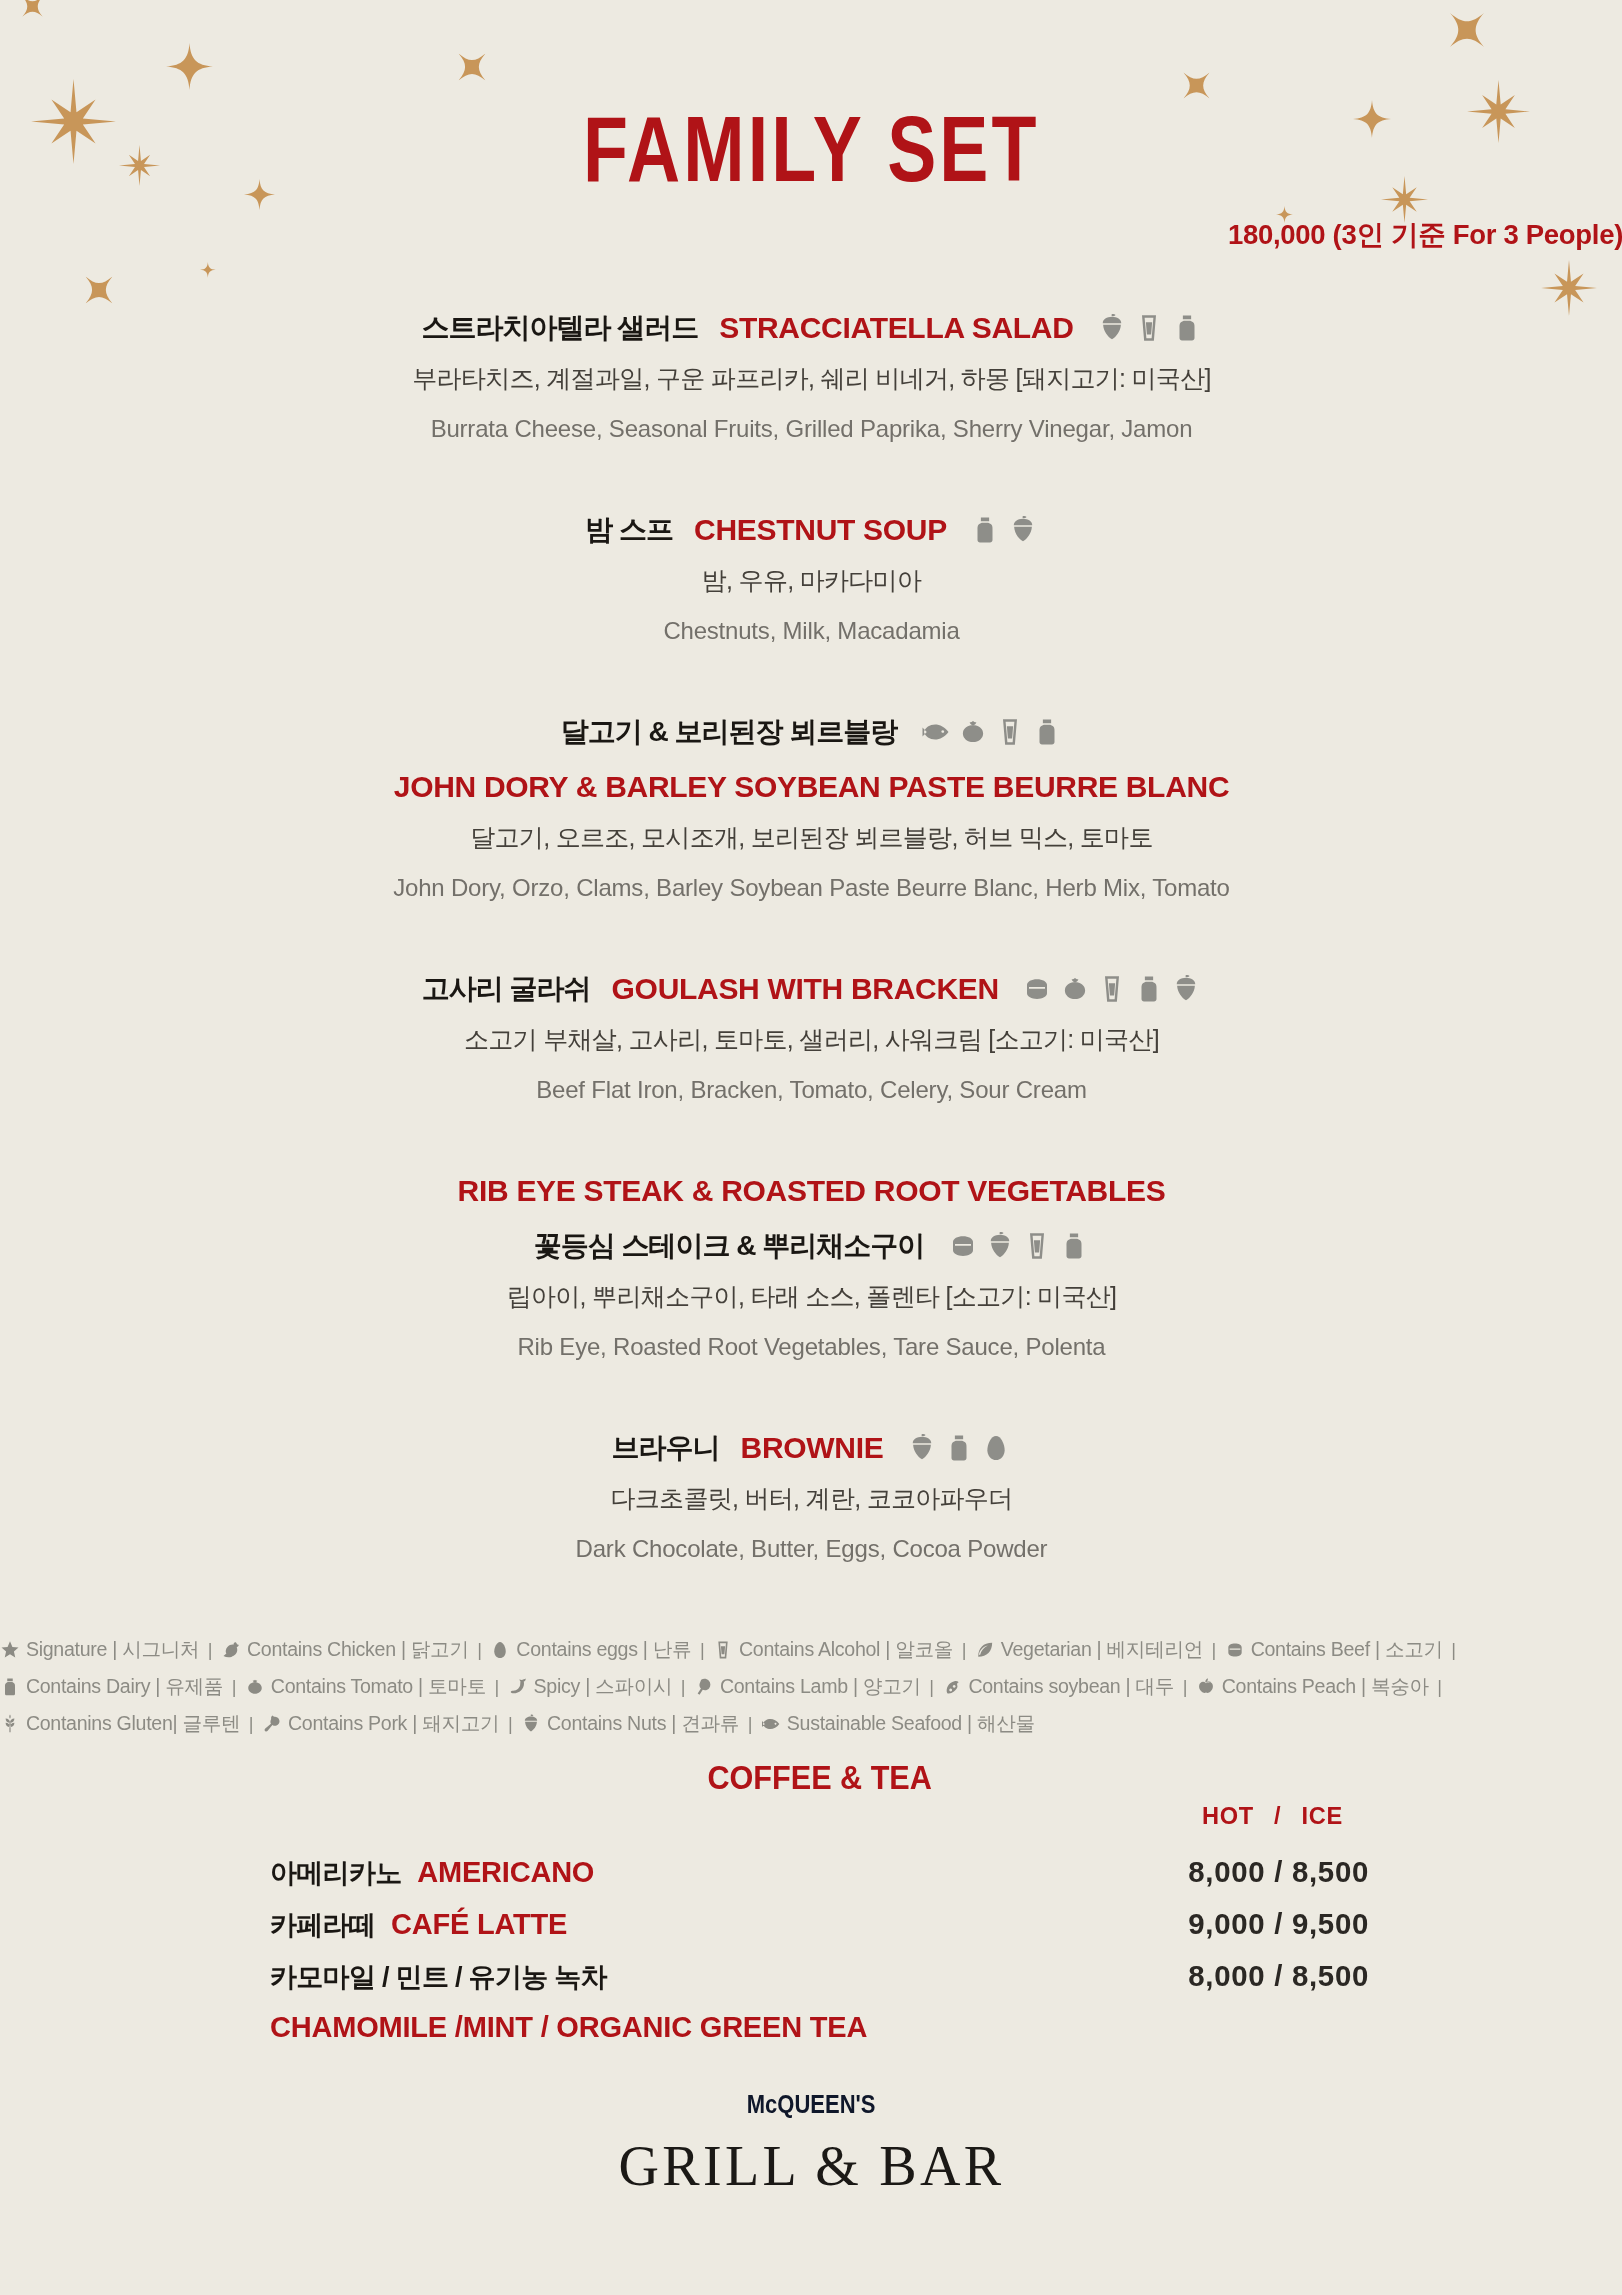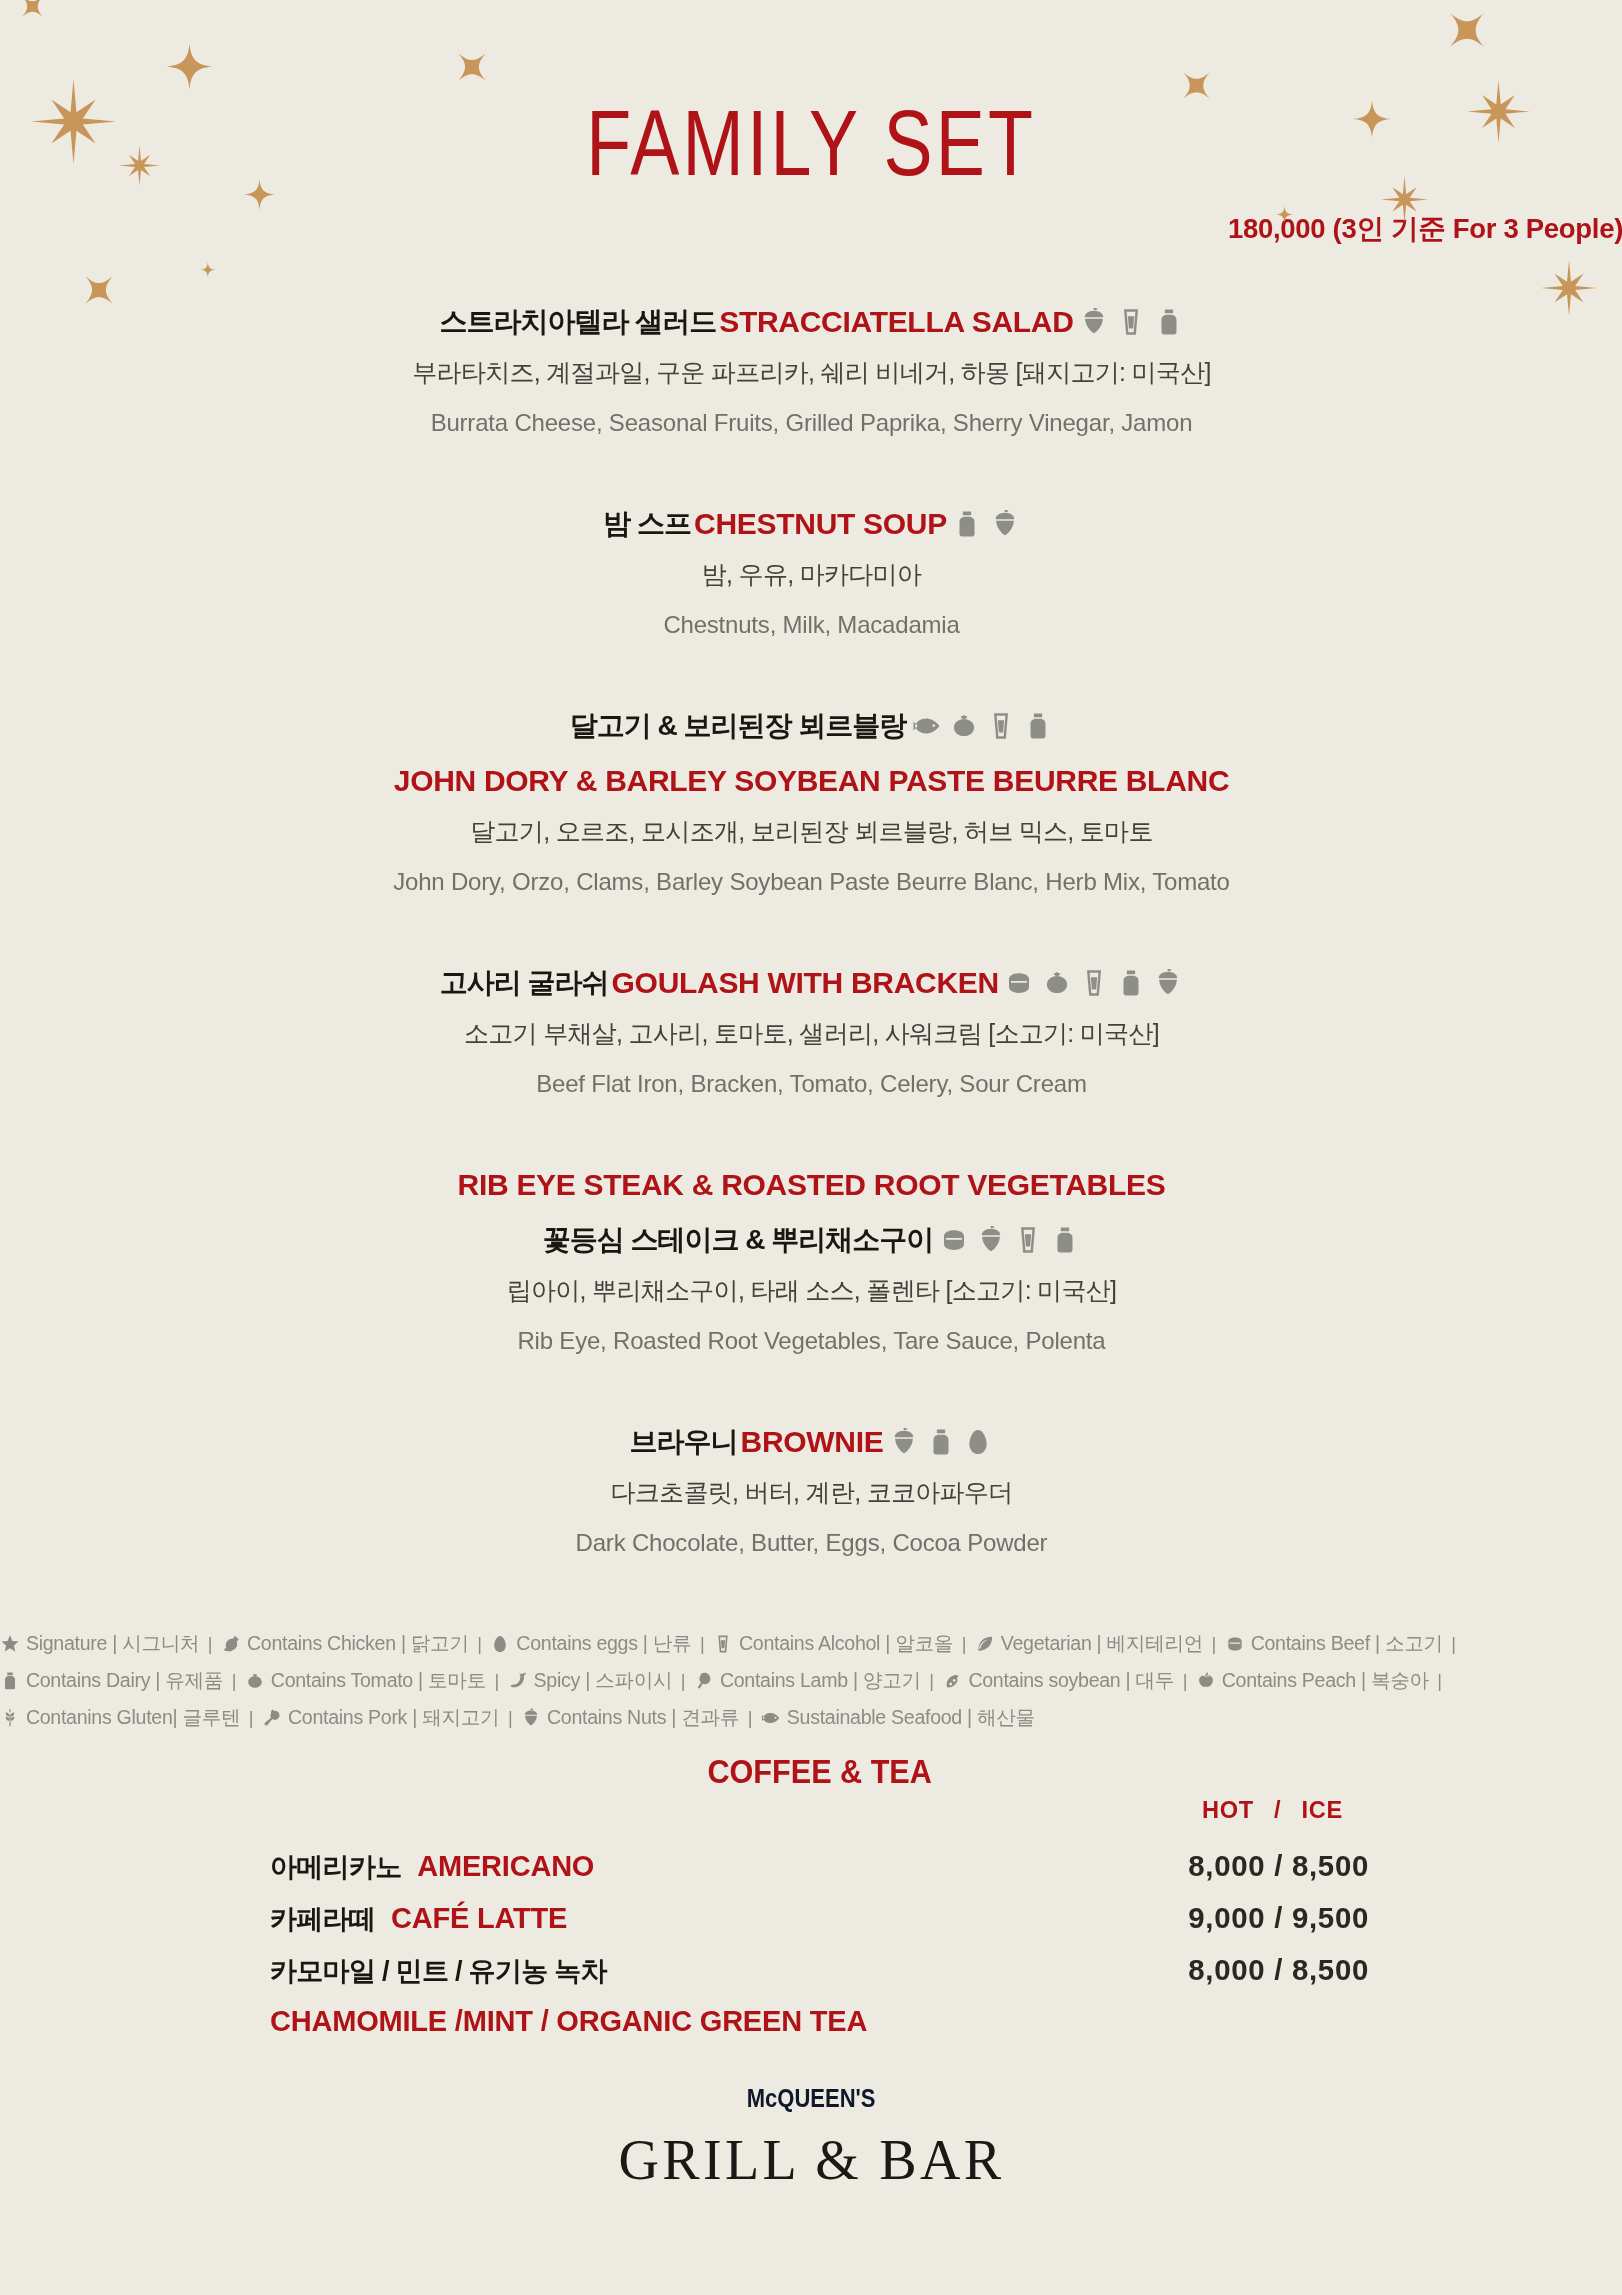--- a/index.html
+++ b/index.html
@@ -10,34 +10,34 @@
     background:var(--bg,#edeae1);
     overflow:hidden;
     font-family:"Liberation Sans","DejaVu Sans",sans-serif;
     -webkit-font-smoothing:antialiased;
   }
   .spark{position:absolute;color:var(--gold,#c89659);}
 
   
   .hero{padding-top:97px;text-align:center;}
   .hero h1{
-    margin:0;font-size:92px;font-weight:400;color:var(--red,#b01317);
+    margin:6px;font-size:92px;font-weight:700;color:var(--red,#b01317);
     letter-spacing:3.9px;line-height:1;white-space:nowrap;
   }
   .hero h1 .condense{display:inline-block;transform:scaleX(.8);transform-origin:center;}
   .set-price{
     margin-top:22px;text-align:right;
     font-size:27.5px;font-weight:600;color:var(--red,#b01317);letter-spacing:-0.3px;white-space:nowrap;
   }
 
   
   #menu-items{margin-top:56px;}
   .menu-item{margin-bottom:68px;}
   .line{white-space:nowrap;}
-  .title-line{display:flex;justify-content:center;align-items:center;gap:3px;height:38px;margin-bottom:17px;}
+  .title-line{display:flex;justify-content:center;align-items:center;gap:21px;height:38px;margin-bottom:17px;}
   .title-line2{display:flex;justify-content:center;align-items:center;height:38px;margin-bottom:17px;}
   .kr{font-size:28px;font-weight:700;color:var(--ink,#1a1713);letter-spacing:-1px;}
   .en{font-size:30px;font-weight:800;color:var(--red,#b01317);letter-spacing:-0.3px;}
   .icons{display:flex;align-items:center;gap:7.2px;margin-left:2.6px;}
   svg.gi{width:30px;height:30px;color:var(--icon,#8e8e89);}
   .desc-kr{font-size:25px;font-weight:500;color:var(--desc,#44403a);text-align:center;letter-spacing:-0.7px;height:29px;line-height:29px;margin-bottom:21px;}
   .desc-en{font-size:24px;font-weight:400;color:var(--desc2,#73706a);text-align:center;letter-spacing:-0.2px;height:29px;line-height:29px;}
 
   
   #legend{margin-top:2.6px;text-align:center;}

